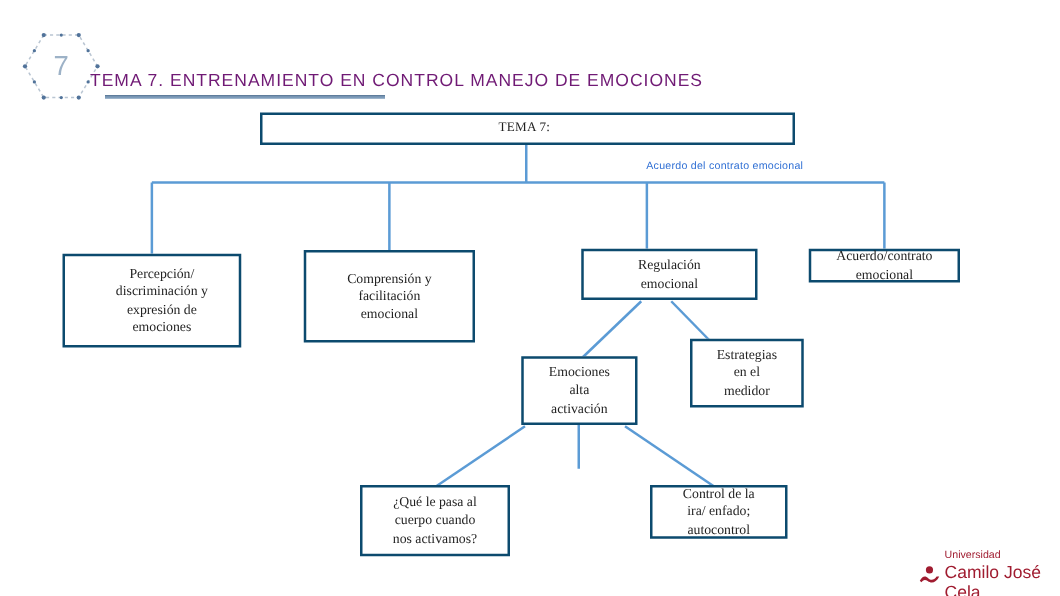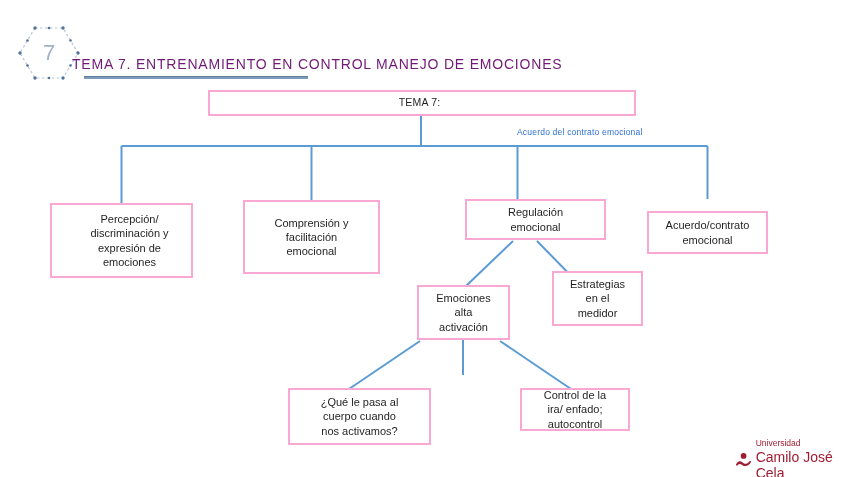--- a/index.html
+++ b/index.html
@@ -58,40 +58,41 @@
   
   .connectors {
     position: absolute;
     left: 0; top: 0;
     width: 848px;
     height: 477px;
   }
   .node {
     position: absolute;
     background: #ffffff;
-    border: 2px solid #f9a8d4;
+    border: 2px solid #0c4a6e;
     display: flex;
     align-items: center;
     justify-content: center;
     text-align: center;
     color: #1f1f1f;
     font-size: 11px;
     line-height: 1.3;
     white-space: pre-line;
+    font-family: Liberation Serif, serif;
   }
   .node-root       { left: 208px; top:  90px; width: 428px; height: 26px; white-space: nowrap; }
   .node-root .root-prefix { font-size: 10.5px; margin-right: 5px; letter-spacing: 0.2px; }
   .node-root .root-label  { font-size: 13px; }
   .node-percepcion { left:  50px; top: 203px; width: 143px; height: 75px; padding-left: 16px; }
   .node-comprension{ left: 243px; top: 200px; width: 137px; height: 74px; }
   .node-regulacion { left: 447px; top: 199px; width: 141px; height: 41px; margin-left: 18px; }
-  .node-acuerdo    { left: 647px; top: 199px; width: 121px; height: 43px; margin-top: 12px; }
+  .node-acuerdo    { left: 647px; top: 199px; width: 121px; height: 27px; }
   .node-emociones  { left: 417px; top: 285px; width:  93px; height: 55px; }
   .node-estrategias{ left: 552px; top: 271px; width:  91px; height: 55px; }
-  .node-quepasa    { left: 288px; top: 388px; width: 143px; height: 57px; }
+  .node-quepasa    { left: 288px; top: 388px; width: 120px; height: 57px; }
   .node-manejo     { left: 423px; top: 375px; width:  80px; height: 45px; }
   .node-control    { left: 520px; top: 388px; width: 110px; height: 43px; }
 
   .annotation {
     position: absolute;
     left: 517px;
     top: 127px;
     font-size: 8.5px;
     color: #2f6fd4;
     letter-spacing: 0.2px;

